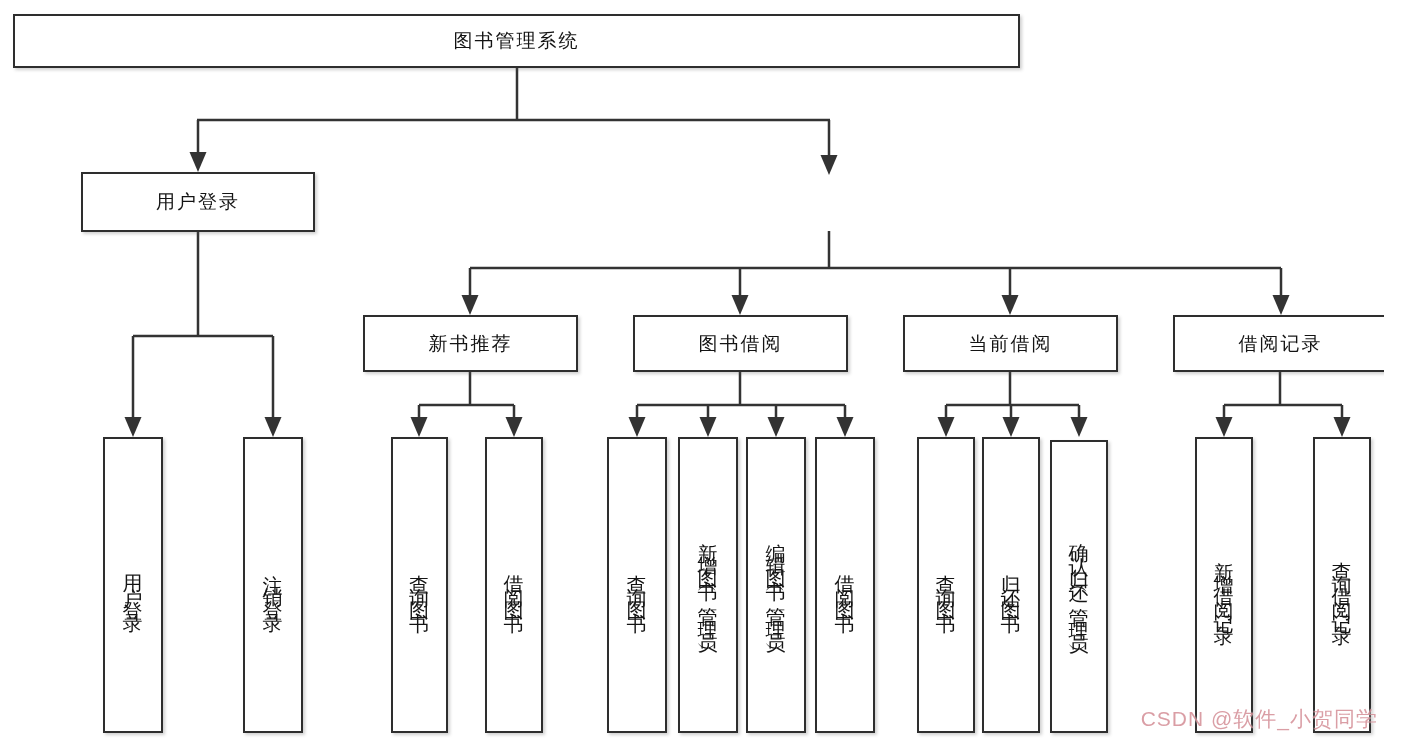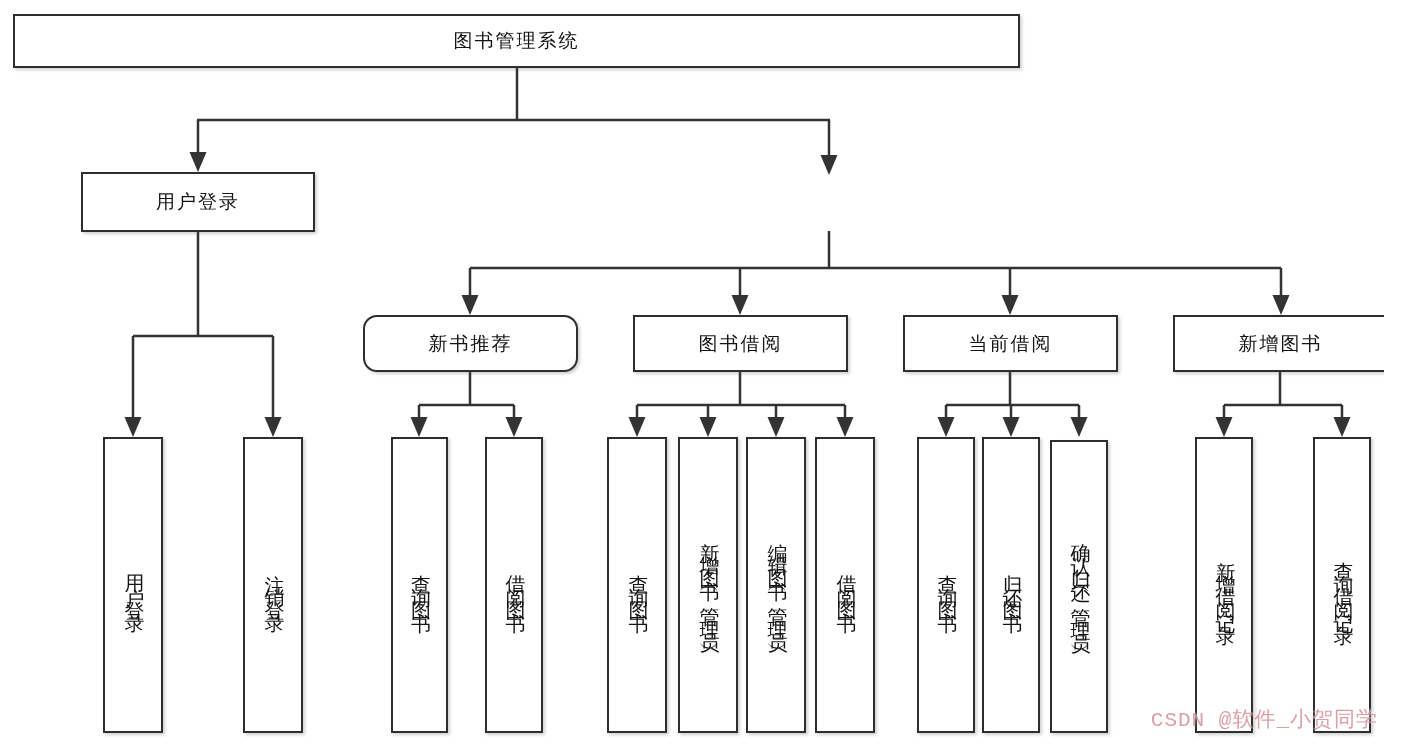--- a/index.html
+++ b/index.html
@@ -1,21 +1,21 @@
 <!DOCTYPE html>
 <html><head>
 <meta charset="utf-8">
 <style>
   html, body { margin: 0; padding: 0; background: #ffffff; }
   .canvas {
     position: relative;
     width: 1384px;
     height: 747px;
     background: #ffffff;
-    font-family: Liberation Mono, monospace;
+    font-family: Liberation Sans, sans-serif;
     overflow: hidden;
   }
   svg.wires {
     position: absolute;
     left: 0; top: 0;
     width: 1405px; height: 747px;
     z-index: 0;
   }
   .node {
     position: absolute;
@@ -100,31 +100,31 @@
   </svg>
 
   <div class="node h" style="left:13px; top:14px; width:1007px; height:54px;">
     <span>图书管理系统</span>
   </div>
 
   <div class="node h" style="left:81px; top:172px; width:234px; height:60px;">
     <span>用户登录</span>
   </div>
 
-  <div class="node h" style="left:363px; top:315px; width:215px; height:57px;border-radius:14px;">
+  <div class="node h" style="left:363px; top:315px; width:215px; height:57px;">
     <span>新书推荐</span>
   </div>
   <div class="node h" style="left:633px; top:315px; width:215px; height:57px;">
     <span>图书借阅</span>
   </div>
   <div class="node h" style="left:903px; top:315px; width:215px; height:57px;">
     <span>当前借阅</span>
   </div>
   <div class="node h" style="left:1173px; top:315px; width:215px; height:57px;">
-    <span>新增图书</span>
+    <span>借阅记录</span>
   </div>
 
   <div class="node v" style="left:103px; top:437px; width:60px; height:296px;">
     <span>用户登录</span>
   </div>
   <div class="node v" style="left:243px; top:437px; width:60px; height:296px;">
     <span>注销登录</span>
   </div>
 
   <div class="node v" style="left:391px; top:437px; width:57px; height:296px;">

